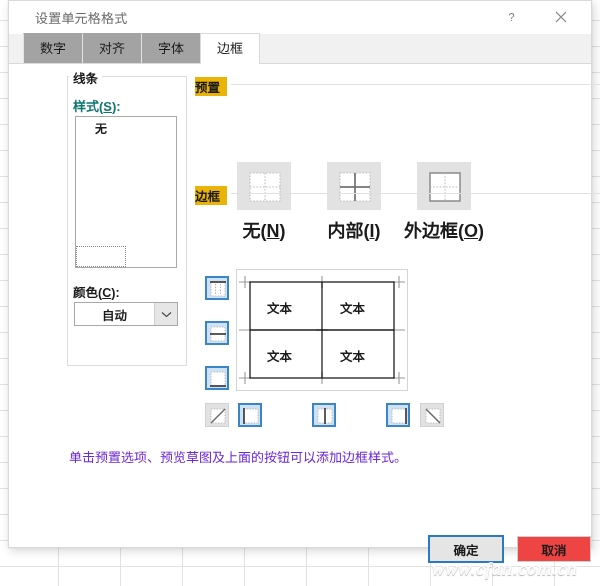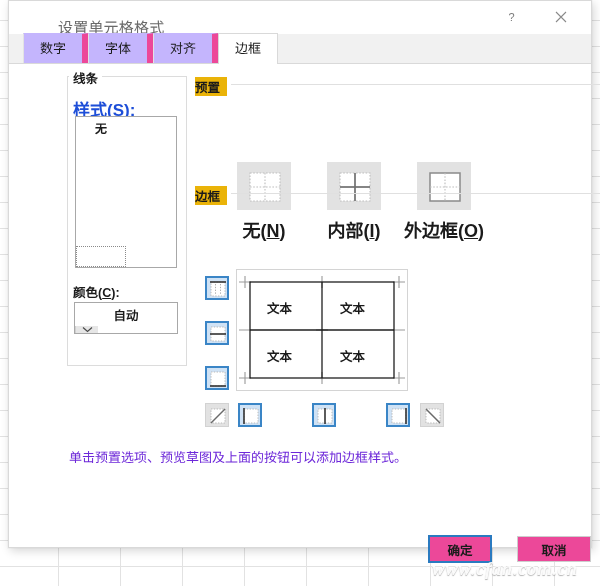--- a/index.html
+++ b/index.html
@@ -27,41 +27,41 @@
     background:#ffffff;
     border:1px solid #d9d9d9;
     box-shadow:0 0 0 1px rgba(0,0,0,.02), 2px 3px 9px rgba(0,0,0,.16);
     box-sizing:border-box;
   }
   .titlebar{
     height:33px;position:relative;background:#ffffff;
     border-bottom:1px solid #ffffff;
   }
   .title-text{
-    position:absolute;left:26px;top:15px;font-size:15px;color:#6a6a6a;
-    letter-spacing:.2px;white-space:nowrap;margin-left:23px;
+    position:absolute;left:26px;top:7px;font-size:13px;color:#6a6a6a;
+    letter-spacing:.2px;white-space:nowrap;
   }
   .win-btn{
     position:absolute;top:0;width:45px;height:32px;
     display:flex;align-items:center;justify-content:center;
     color:#7b7b7b;font-size:13px;cursor:default;background:transparent;
   }
   .win-btn svg{display:block;}
   #help-btn{right:57px;}
   #close-btn{right:8px;}
 
   
   .tabstrip{
     position:absolute;left:0;right:0;top:33px;height:30px;
     background:#f1f1f1;border-bottom:1px solid #d9d9d9;
     display:flex;align-items:flex-end;padding-left:14px;box-sizing:border-box;
   }
   .tab{
     height:29px;line-height:29px;padding:0 16px;font-size:13px;color:#1b1b1b;
-    background:#c4b5fd;border-left:1px solid #e3e3e3;border-right:7px solid #ec4899;
+    background:#a3a3a3;border-left:1px solid #e3e3e3;border-right:1px solid #ec4899;
     border-top:1px solid transparent;margin-right:-1px;cursor:default;
     white-space:nowrap;
   }
   .tab:first-child{border-left:1px solid #e3e3e3;}
   .tab.active{
     background:#ffffff;border-left:1px solid #d9d9d9;border-right:1px solid #d9d9d9;
     border-top:1px solid #d9d9d9;height:30px;line-height:30px;position:relative;z-index:3;
     margin-bottom:-1px;
   }
   
@@ -69,42 +69,42 @@
 
   
   .group-line{
     position:absolute;left:22px;top:12px;width:120px;height:290px;
     border:1px solid #dcdcdc;background:#fff;box-sizing:border-box;
   }
   .group-line-legend{
     position:absolute;left:24px;top:4px;background:#fff;padding:0 4px;
     font-size:12.5px;color:#1b1b1b;font-weight:bold;
   }
-  .lbl-style{position:absolute;left:28px;top:32px;font-size:17px;color:#1d4ed8;font-weight:bold;}
+  .lbl-style{position:absolute;left:28px;top:32px;font-size:13px;color:#0f766e;font-weight:bold;}
   .lbl-style u{text-decoration:underline;}
   .lbl-color{position:absolute;left:28px;top:218px;font-size:12.5px;color:#1b1b1b;font-weight:bold;}
 
   
   .style-box{
     position:absolute;left:30px;top:52px;width:102px;height:152px;
     border:1px solid #a8a8a8;background:#fff;box-sizing:border-box;
     display:grid;grid-template-columns:1fr 1fr;grid-template-rows:repeat(7,1fr);
   }
   .style-cell{position:relative;display:flex;align-items:center;justify-content:center;}
   .style-cell.selected{
     border:1px dotted #8a8a8a;
     box-shadow:inset 0 0 0 1px #ffffff;
   }
   .sline{width:42px;height:0;display:block;}
   .none-text{font-size:12px;color:#1b1b1b;font-weight:bold;}
 
   
   .color-combo{
-    position:absolute;left:29px;top:238px;width:104px;height:32px;
-    border:1px solid #a8a8a8;background:#fff;box-sizing:border-box;display:flex;flex-direction:column;
+    position:absolute;left:29px;top:238px;width:104px;height:24px;
+    border:1px solid #a8a8a8;background:#fff;box-sizing:border-box;display:flex;
   }
   .color-combo .val{
     flex:1;display:flex;align-items:center;justify-content:center;
     font-size:12.5px;color:#1b1b1b;font-weight:bold;
   }
   .color-combo .arrow{
     width:22px;background:#e6e6e6;border-left:1px solid #cfcfcf;
     display:flex;align-items:center;justify-content:center;color:#4a4a4a;font-size:9px;
   }
 
@@ -143,25 +143,25 @@
   
   .hint{
     position:absolute;left:24px;top:383px;font-size:13px;color:#6d28d9;
     white-space:nowrap;
   }
 
   
   .footer-btn{
     position:absolute;width:74px;height:26px;box-sizing:border-box;
     font-size:12.5px;color:#1b1b1b;display:flex;align-items:center;justify-content:center;
-    background:#ec4899;border:1px solid #cdcdcd;cursor:default;font-weight:bold;
+    background:#ef4444;border:1px solid #cdcdcd;cursor:default;font-weight:bold;
   }
   #ok-button{
-    left:428px;top:535px;background:#ec4899;border:2px solid #2a7ac0;
-    width:64px;height:28px;
+    left:428px;top:535px;background:#e5e5e5;border:2px solid #2a7ac0;
+    width:76px;height:28px;
   }
   #cancel-button{left:517px;top:536px;width:74px;height:26px;}
 
   
   #watermark{
     position:absolute;left:432px;top:558px;
     font-family:"Liberation Serif","DejaVu Serif",serif;
     font-style:italic;font-weight:bold;font-size:19px;
     color:rgba(255,255,255,.92);
     text-shadow:0 1px 1px rgba(120,120,120,.55);
@@ -184,22 +184,22 @@
     </div>
     <div class="win-btn" id="close-btn">
       <svg width="12" height="12" viewBox="0 0 12 12">
         <path d="M1 1 L11 11 M11 1 L1 11" stroke="#8a8a8a" stroke-width="1.1" fill="none"></path>
       </svg>
     </div>
   </div>
 
   <div class="tabstrip">
     <div class="tab">数字</div>
+    <div class="tab">对齐</div>
     <div class="tab">字体</div>
-    <div class="tab">对齐</div>
     <div class="tab active">边框</div>
   </div>
 
   <div class="dlg-body">
 
     <div class="group-line"></div>
     <div class="group-line-legend">线条</div>
 
     <div class="lbl-style">
       <span>样式</span>(<u>S</u>):

